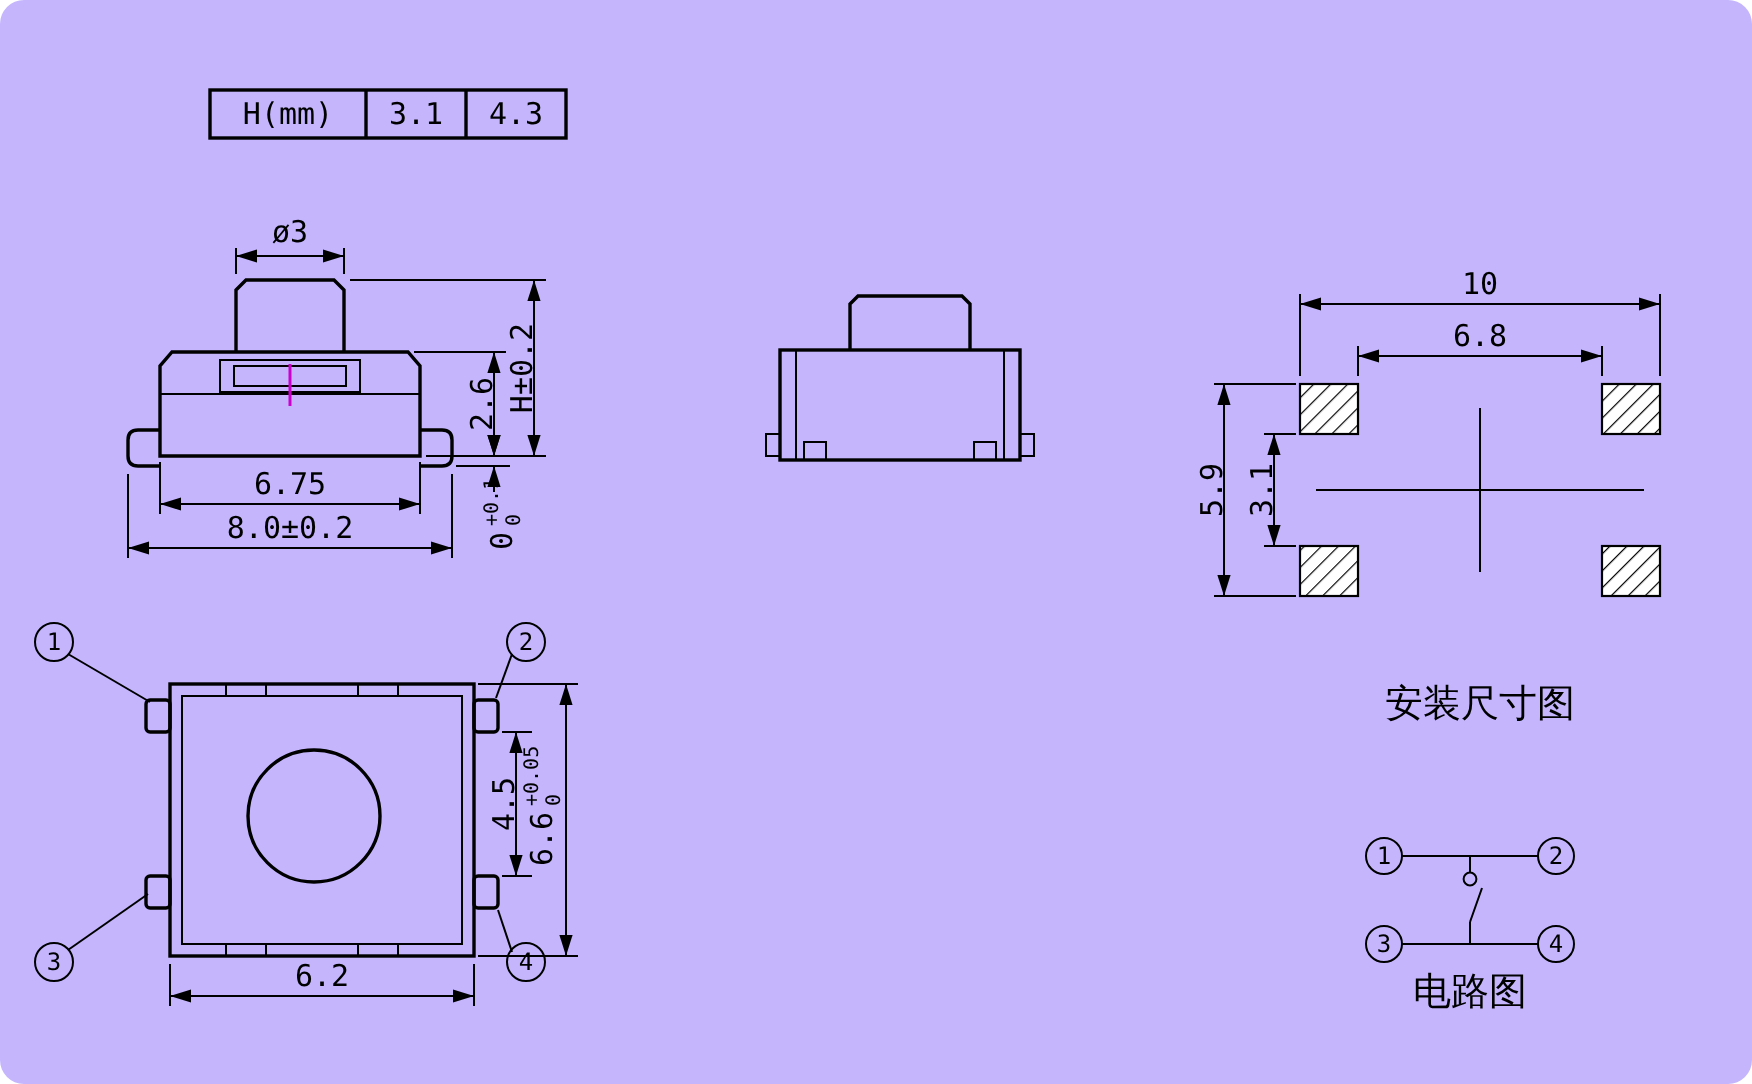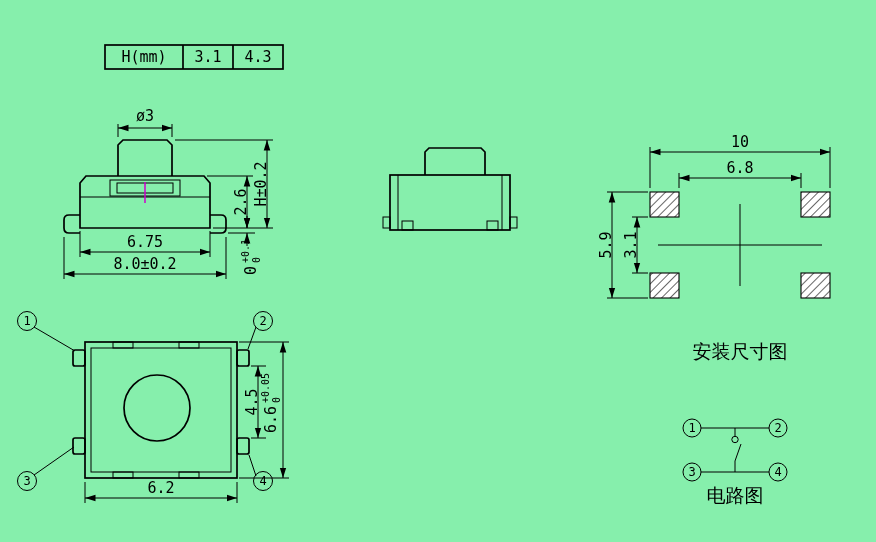--- a/index.html
+++ b/index.html
@@ -1,16 +1,16 @@
 <!DOCTYPE html>
 <html><head>
 <meta charset="utf-8">
 <style>
   html,body{margin:0;padding:0;background:#ffffff;}
-  .canvas{position:relative;width:876px;height:542px;background:#86efac;overflow:hidden;}
+  .canvas{position:relative;width:876px;height:542px;background:#c4b5fd;overflow:hidden;border-radius:12px;}
   svg{display:block;}
   svg text{font-family:"DejaVu Sans Mono","Liberation Mono",monospace;font-size:15px;fill:#000;}
   svg text.tol{font-size:10px;}
   svg text.pin{font-size:12px;}
   svg text.cjk{font-family:"DejaVu Sans","Liberation Sans",sans-serif;font-size:19px;}
   .thick{stroke:#000;stroke-width:1.7;fill:none;stroke-linejoin:miter;}
   .thin{stroke:#000;stroke-width:1;fill:none;}
   .dim{stroke:#000;stroke-width:1;fill:none;marker-start:url(#arr);marker-end:url(#arr);}
   .dimend{stroke:#000;stroke-width:1;fill:none;marker-end:url(#arr);}
   .pad{fill:url(#hatch);stroke:#000;stroke-width:1.1;}

